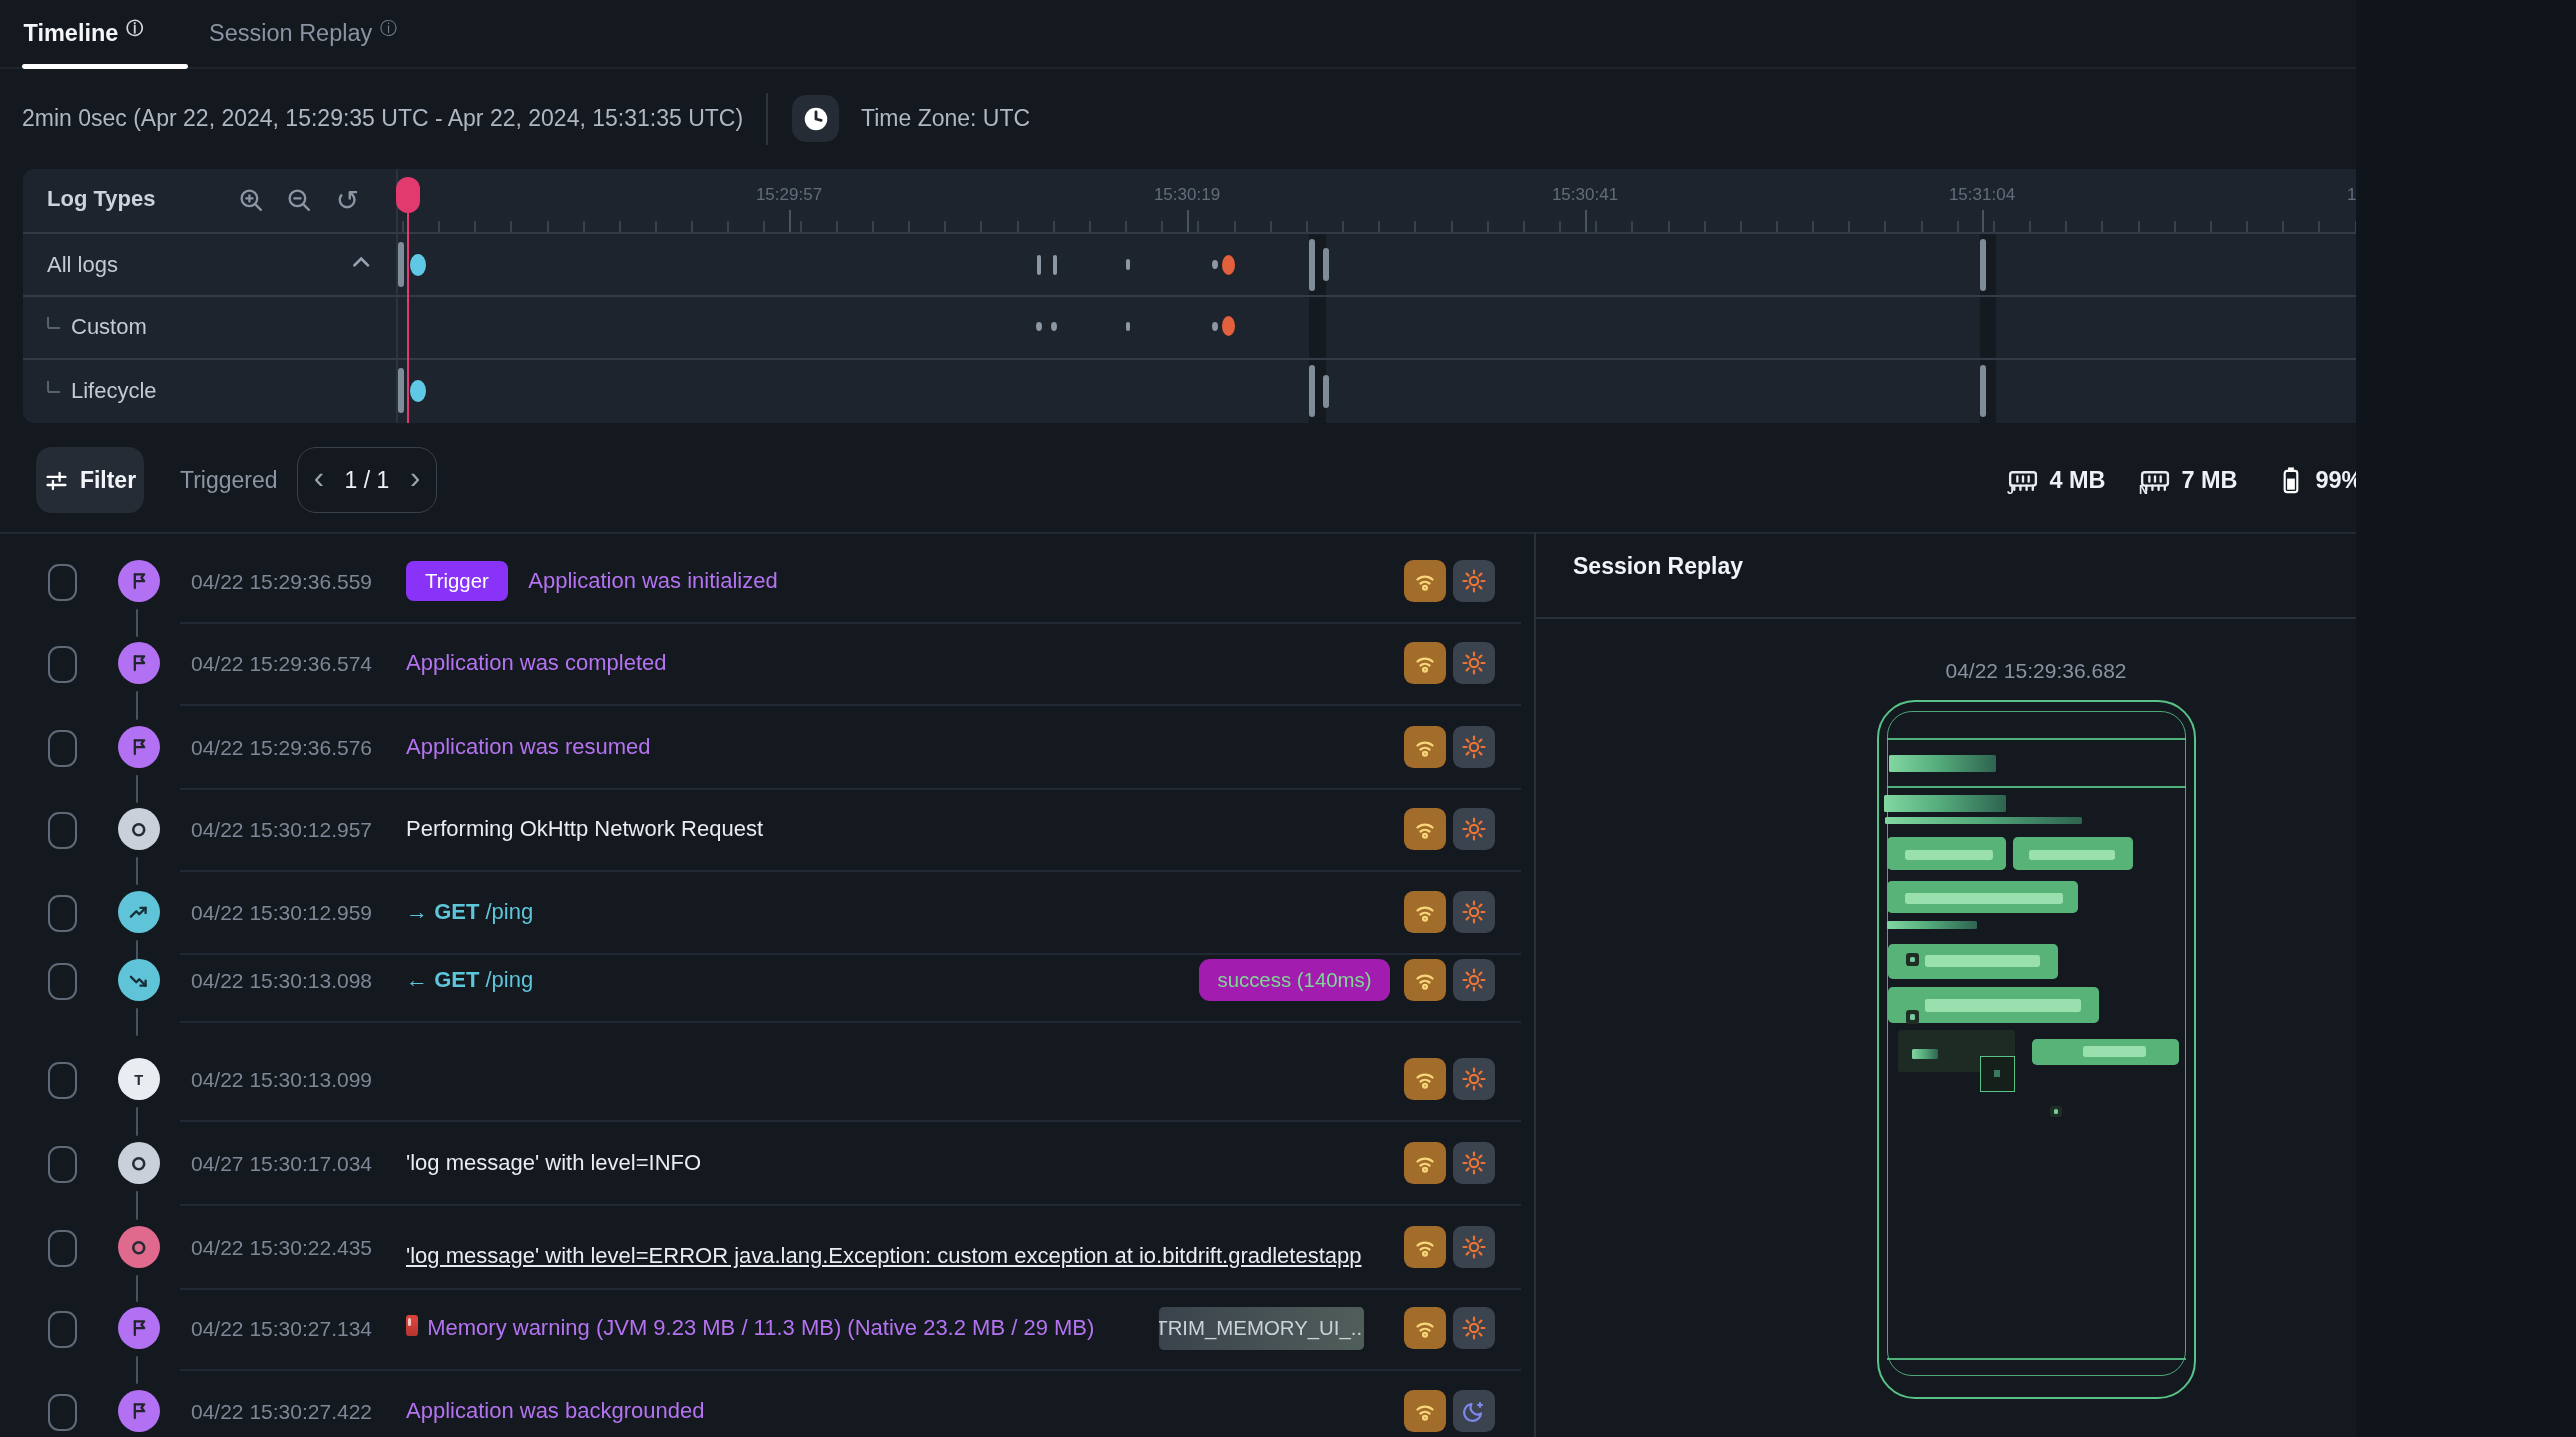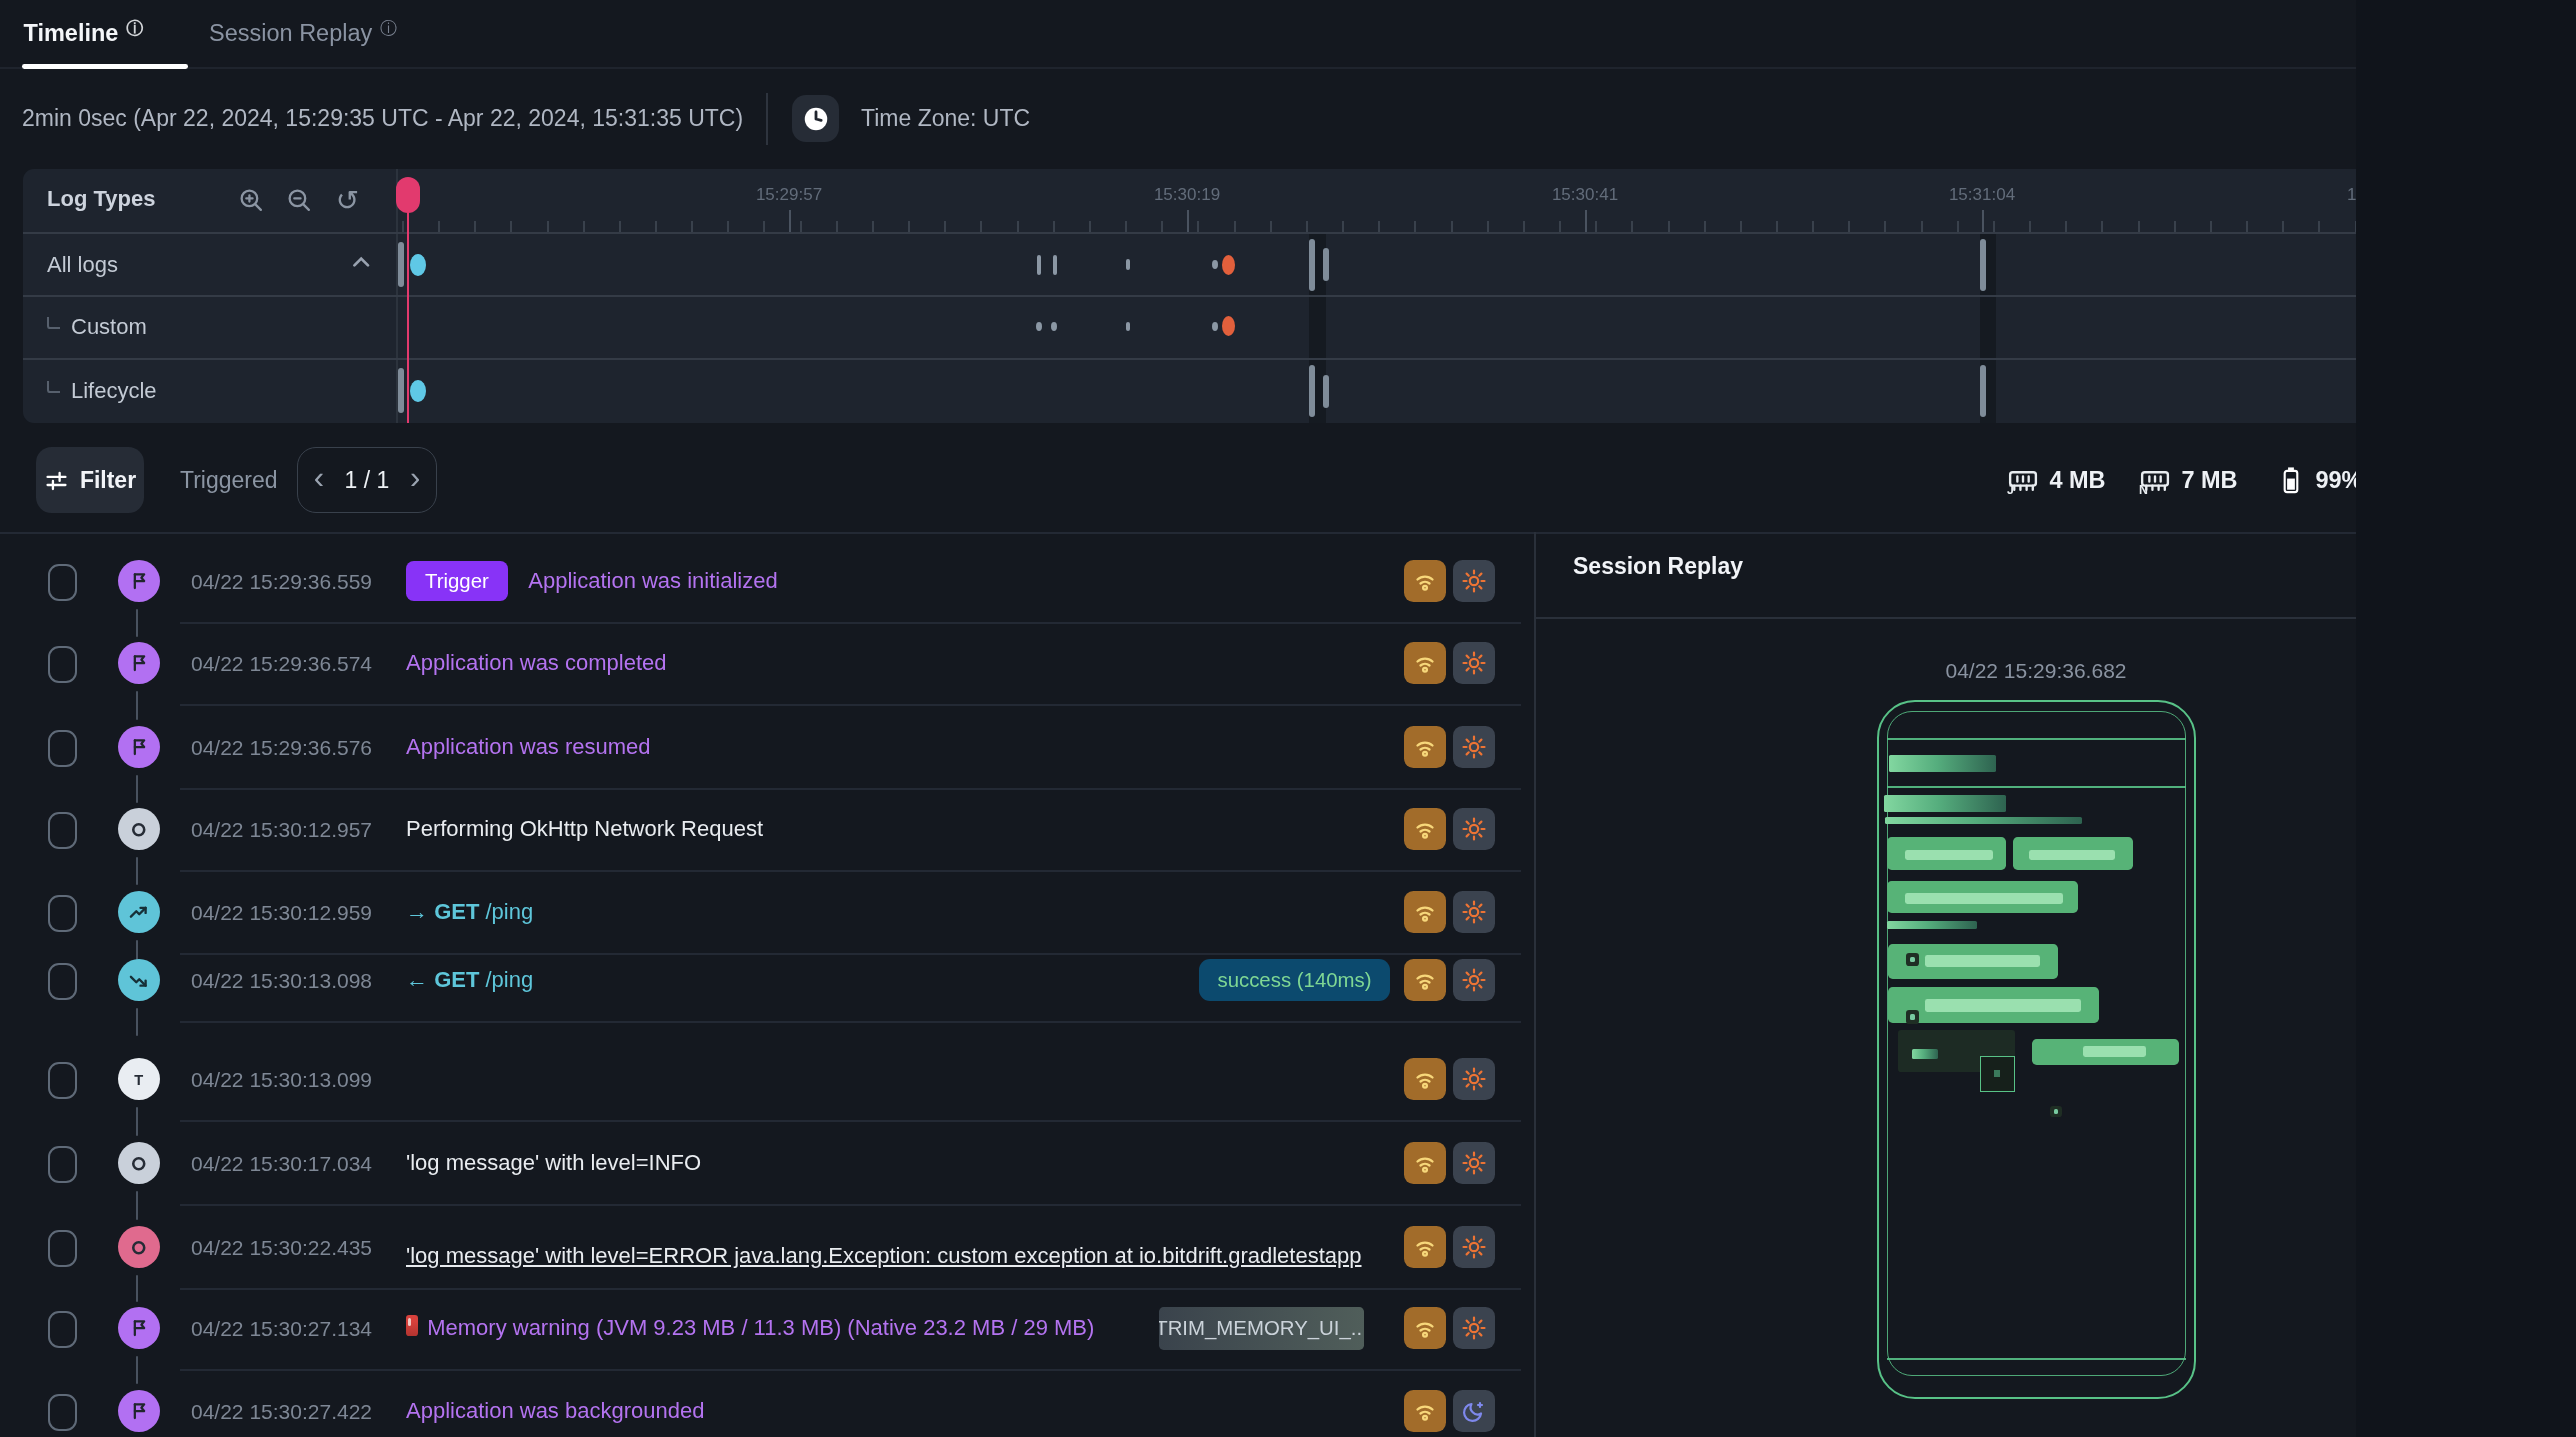--- a/index.html
+++ b/index.html
@@ -61,21 +61,21 @@
   
   .log-row{left:0;width:1534px;height:83px;cursor:pointer;}
   .checkbox{left:48px;width:29px;height:37px;border:2.4px solid #5f6a78;border-radius:11px;box-sizing:border-box;cursor:pointer;}
   .log-circle{left:118px;width:42px;height:42px;border-radius:50%;display:flex;align-items:center;justify-content:center;}
   .thread{left:136px;width:2.4px;background:#49525f;border-radius:1.6px;}
   .log-time{left:191px;font-size:21px;color:#7e8795;white-space:nowrap;}
   .log-content{left:406px;display:flex;align-items:center;gap:20.4px;white-space:nowrap;overflow:hidden;max-width:981px;}
   .msg{font-size:22px;}
   .msg .b{font-weight:bold;}
   .trigger-badge{background:#8833f7;color:#ffffff;font-size:20.4px;padding:8.6px 19px;border-radius:7.8px;}
-  .result-badge{left:1199px;width:191px;height:42px;background:#0c4a6e;color:#7fd794;font-size:20.4px;border-radius:11px;
+  .result-badge{left:1199px;width:191px;height:42px;background:#a21caf;color:#7fd794;font-size:20.4px;border-radius:11px;
                 display:flex;align-items:center;justify-content:center;}
   .mem-badge{left:1159px;width:205px;height:43px;background:linear-gradient(90deg,#3a434c,#505e5a);color:#cbd3da;
              font-size:20.4px;border-radius:4.7px;display:flex;align-items:center;justify-content:center;overflow:hidden;}
   .ind-badge{width:42px;height:42px;border-radius:9.4px;display:flex;align-items:center;justify-content:center;cursor:pointer;}
   .ind-wifi{background:#a26c2a;}
   .ind-sun,.ind-moon{background:#3b434f;}
   .row-divider{height:1.6px;background:#232934;left:180px;width:1341px;}
   .ext-icon{display:inline-block;width:11.8px;height:20.4px;background:linear-gradient(#d8413c 30%,#b33430);border-radius:3.1px;
             position:relative;margin-right:9.4px;}
   .ext-icon:after{content:"";position:absolute;left:1.6px;top:3.1px;width:3.9px;height:7.8px;background:#f0c9c4;border-radius:1.6px;}
@@ -518,21 +518,21 @@
         <div class="abs row-divider" style="top: 82px;"></div>
       </div>
       <div class="abs log-row" style="top: 1122px;">
         <div class="abs checkbox" style="top: 23.5px;"></div>
         <div class="abs log-circle" style="top: 20.4px; background: rgb(201, 208, 218);">
           <svg width="23.5" height="23.5" viewBox="0 0 24 24" fill="none" stroke-linecap="round" stroke-linejoin="round" stroke="#262c36" stroke-width="2.6">
             <circle cx="12" cy="12" r="5.6"></circle>
           </svg>
         </div>
         <div class="abs thread" style="top: 69px; height: 29px;"></div>
-        <div class="abs log-time" style="top: 30px;">04/22 15:30:17.034</div>
+        <div class="abs log-time" style="top: 30px;">04/27 15:30:17.034</div>
         <div class="abs log-content" style="top: 20.4px; height: 42px;">
           <span class="msg" style="color: rgb(233, 236, 240);">'log message' with level=INFO</span>
         </div>
         <div class="abs ind-badge ind-wifi" style="left: 1404px; top: 20.4px;">
           <svg width="28" height="28" viewBox="0 0 28 28" fill="none" stroke-linecap="round" stroke-linejoin="round" stroke="#f7d77a" stroke-width="2.3">
             <path d="M6.5 12.5 a11 11 0 0 1 15 0"></path>
             <path d="M9.5 16.5 a7 7 0 0 1 9 0"></path>
             <circle cx="14" cy="20.8" r="1.9"></circle>
           </svg>
         </div>

